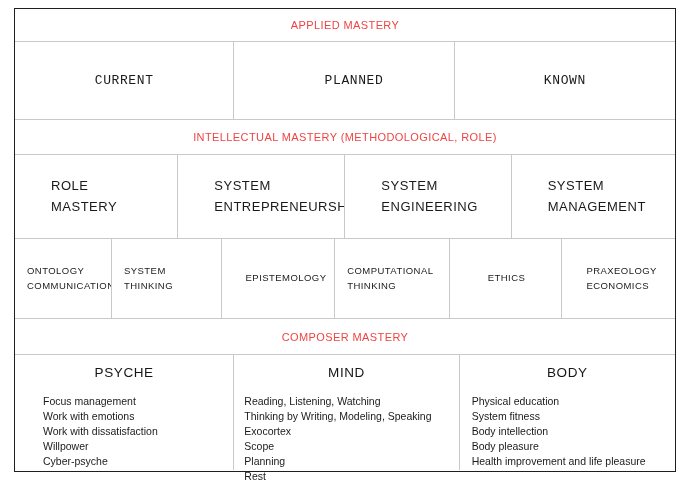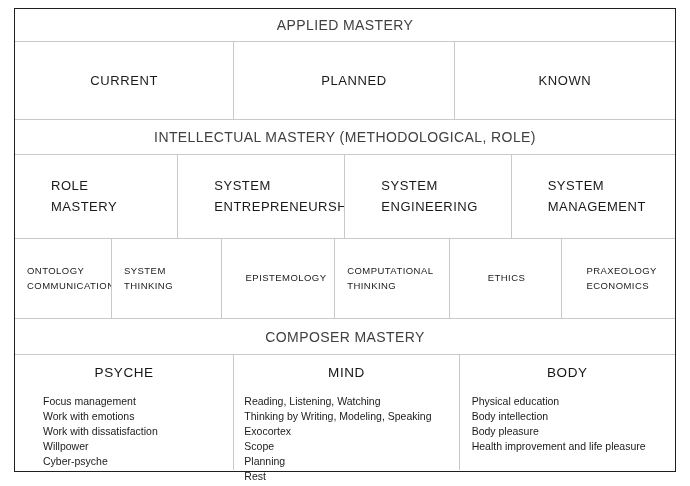--- a/index.html
+++ b/index.html
@@ -27,23 +27,23 @@
   }
 
   
   .band-title {
     box-sizing: border-box;
     width: 100%;
     display: flex;
     align-items: center;
     justify-content: center;
     text-align: left;
-    font-size: 14px;
+    font-size: 11px;
     letter-spacing: 0.4px;
-    color: #404040;
+    color: #ef4444;
     background: #ffffff;
   }
 
   .row {
     box-sizing: border-box;
     width: 100%;
     display: flex;
     background: #ffffff;
   }
 
@@ -54,21 +54,21 @@
     justify-content: center;
     background: #ffffff;
     border-left: 1px solid #c9c9c9;
   }
   .cell:first-child { border-left: none; }
 
   .sep-top { border-top: 1px solid #c9c9c9; }
 
   
   #band-applied { height: 32px; }
-  #row-applied { height: 78px; }
+  #row-applied { height: 78px; font-family: Liberation Mono, monospace; }
   #row-applied .cell {
     align-items: center;
     justify-content: center;
     font-size: 13px;
     letter-spacing: 0.6px;
   }
   #row-applied .cell:nth-child(1) { width: 219px; }
   #row-applied .cell:nth-child(2) { width: 221px; padding-left: 20px; }
   #row-applied .cell:nth-child(3) { width: 222px; }
 
@@ -229,20 +229,21 @@
         <li>Scope</li>
         <li>Planning</li>
         <li>Rest</li>
       </ul>
     </div>
 
     <div class="cell">
       <div class="sub-title">BODY</div>
       <ul class="item-list">
         <li>Physical education</li>
+        <li>System fitness</li>
         <li>Body intellection</li>
         <li>Body pleasure</li>
         <li>Health improvement and life pleasure</li>
       </ul>
     </div>
 
   </div>
 
 </div>
 

